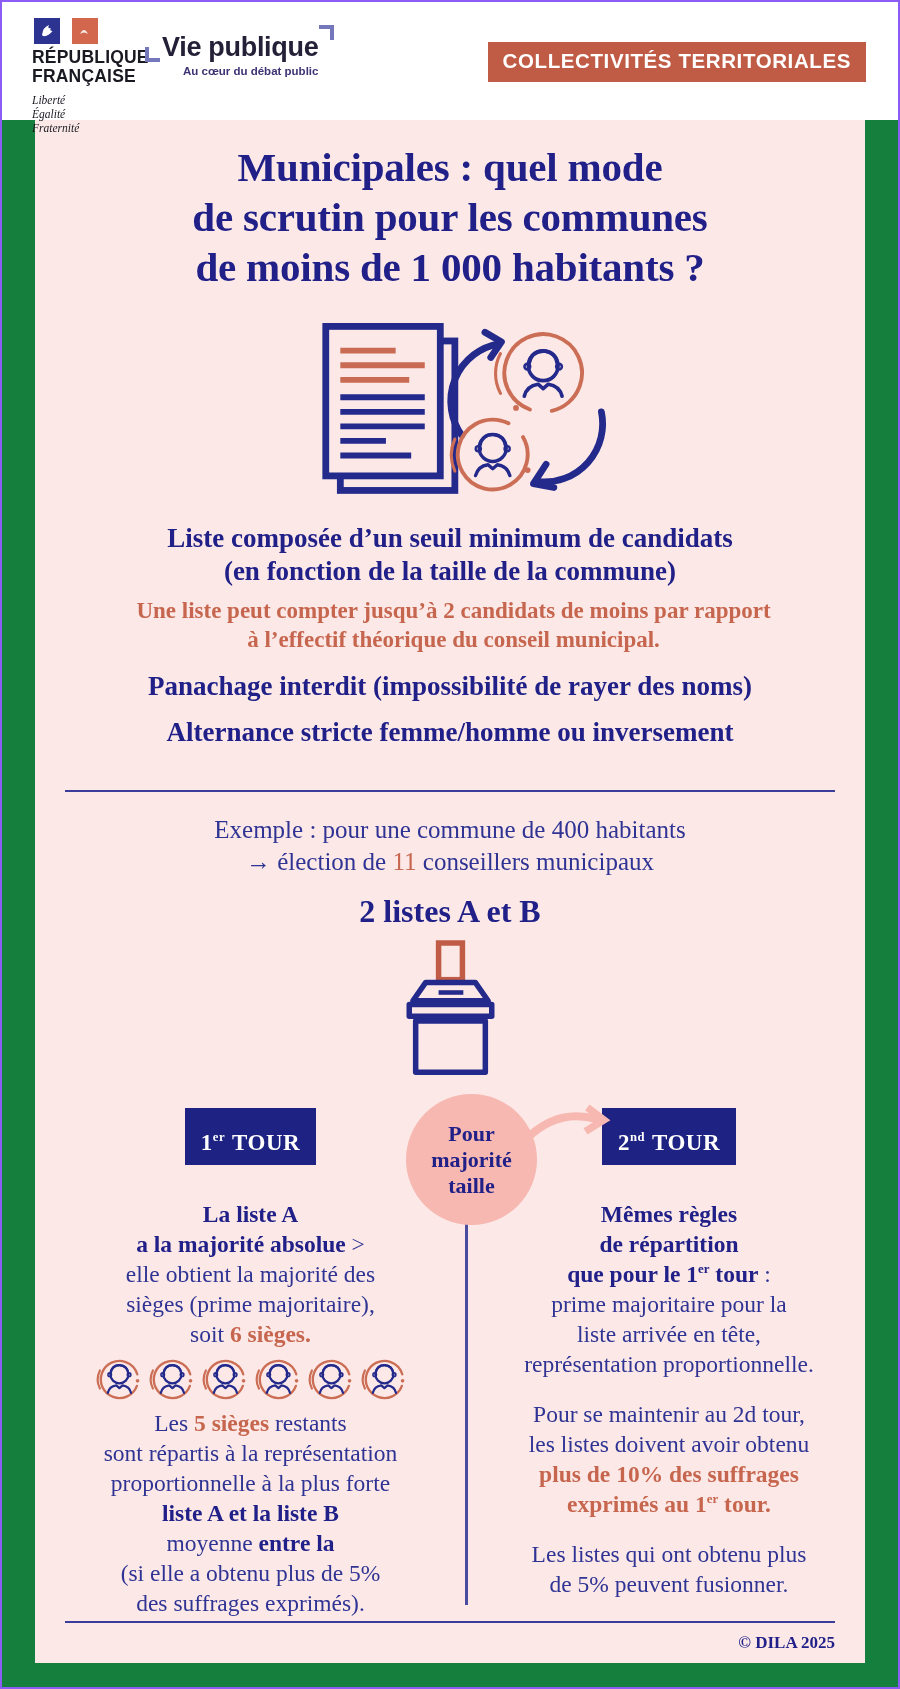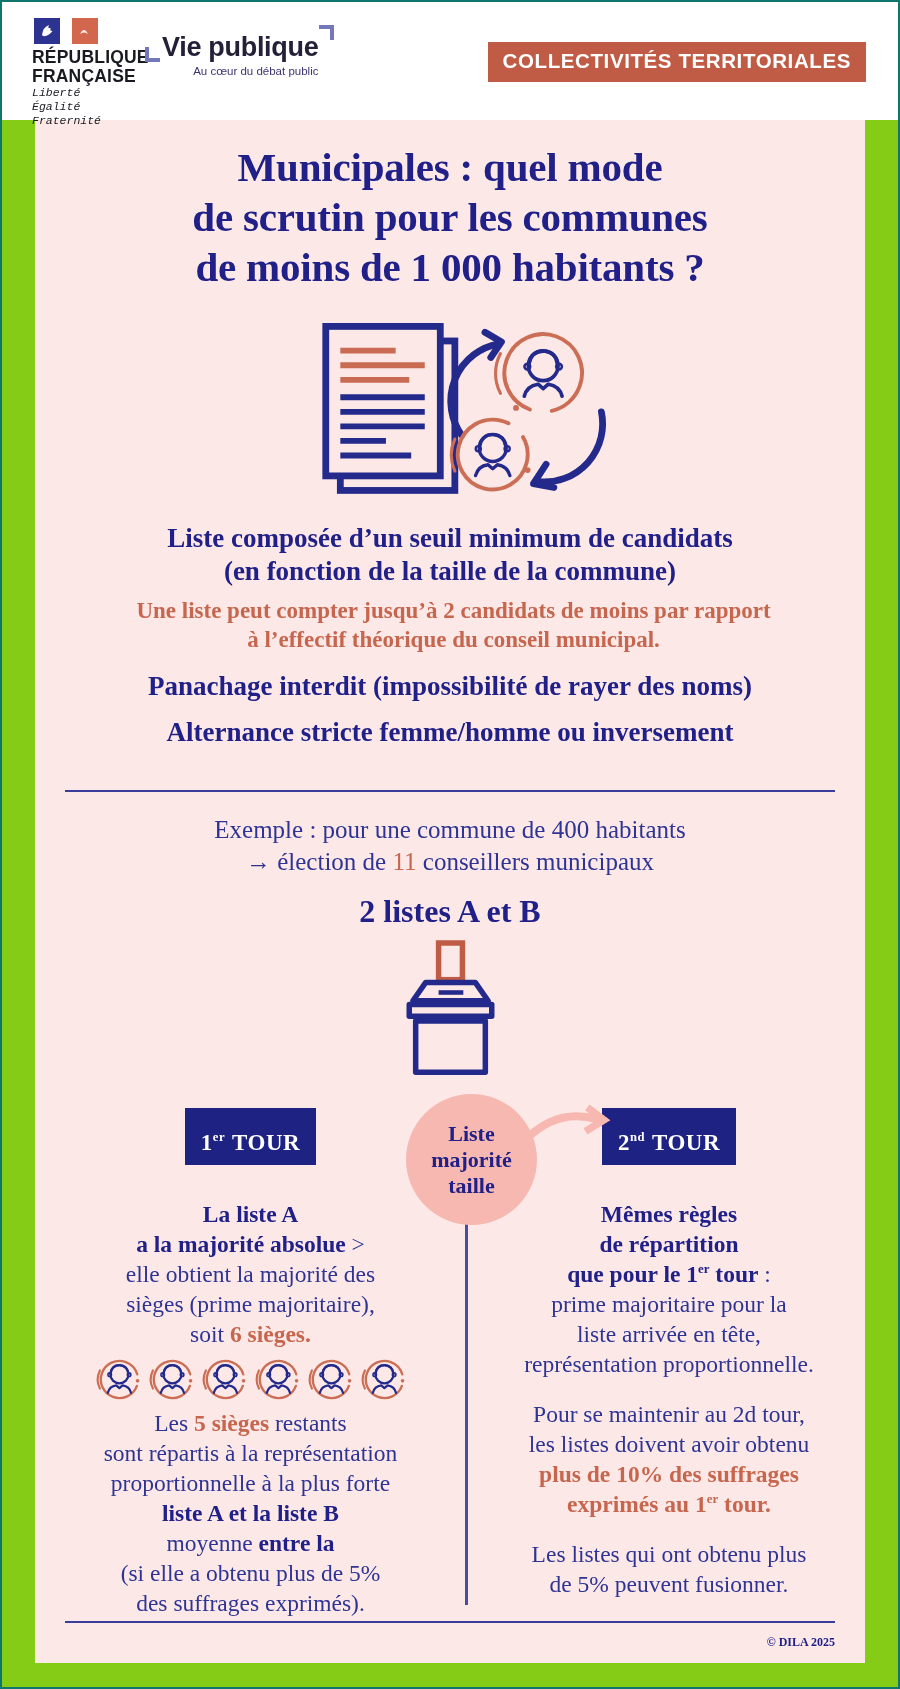--- a/index.html
+++ b/index.html
@@ -1,32 +1,32 @@
 <!DOCTYPE html>
 <html lang="fr"><head>
 <meta charset="utf-8">
 <style>
   html,body{margin:0;padding:0;}
   .page{
-    width:900px;height:1689px;box-sizing:border-box;background:#84cc16;
-    border:2px solid #0f766e;overflow:hidden;position:relative;
+    width:900px;height:1689px;box-sizing:border-box;background:#15803d;
+    border:2px solid #8b5cf6;overflow:hidden;position:relative;
     font-family:"Liberation Sans",sans-serif;
   }
   
   .header{height:118px;position:relative;background:#fff;}
   .rf{position:absolute;left:30px;top:16px;}
   .rf-flag{display:block;margin:0 0 4px 2px;}
   .rf-name{font-size:17.5px;font-weight:bold;color:#191922;line-height:19px;letter-spacing:.2px;}
-  .rf-motto{font-family:Liberation Mono, monospace;font-style:italic;font-size:11.5px;color:#191922;line-height:14px;}
+  .rf-motto{font-family:Liberation Serif, serif;font-style:italic;font-size:11.5px;color:#191922;line-height:14px;margin-top:7px;}
   .vp{position:absolute;left:160px;top:30px;}
   .vp-name{font-size:27px;font-weight:bold;color:#232037;letter-spacing:-.3px;position:relative;display:inline-block;}
   .br{position:absolute;width:11px;height:11px;}
   .br-tr{right:-16px;top:-7px;border-top:4.5px solid #7478bb;border-right:4.5px solid #7478bb;}
   .br-bl{left:-17px;bottom:1px;border-bottom:4.5px solid #7478bb;border-left:4.5px solid #7478bb;}
-  .vp-tagline{font-size:11.5px;font-weight:normal;color:#3c3473;text-align:right;margin-top:2px;}
+  .vp-tagline{font-size:11.5px;font-weight:bold;color:#3c3473;text-align:right;margin-top:2px;}
   .badge-top{position:absolute;right:32px;top:40px;background:#c05c45;color:#fff;font-weight:bold;
     font-size:20.5px;letter-spacing:.6px;padding:7px 15px 9px;}
   
   .pink{margin:0 33px;background:#fce9e7;padding-top:22px;padding-bottom:10px;font-family:Liberation Serif, serif;}
   .ln{display:block;}
   b,.bn{font-weight:bold;color:#202088;}
   .tb{font-weight:bold;color:#c7664e;}
   sup{font-size:.55em;vertical-align:super;line-height:0;}
   .title{ text-align:center;color:#202088;font-weight:bold;font-size:41px;line-height:50px;letter-spacing:-.2px;}
   .hero-icon{text-align:center;margin-top:26px;}
@@ -53,21 +53,21 @@
   .seat{display:inline-block;line-height:0;}
   .col-left .p2{margin-top:4px;}
   .col-right .p1{margin-top:34px;}
   .col-right .p2{margin-top:20px;}
   .col-right .p3{margin-top:20px;}
   .circle{position:absolute;left:371px;top:-6px;width:131px;height:131px;border-radius:50%;
     background:#f6b8b0;display:flex;flex-direction:column;justify-content:center;
     text-align:center;color:#202088;font-weight:bold;font-size:22px;line-height:26px;}
   .salmon-arrow{position:absolute;left:487px;top:2px;}
   .hr-footer{border:0;border-top:2px solid #3a3e9a;margin:16px 30px 0;}
-  .credit{text-align:right;padding-right:30px;margin-top:9px;color:#202088;font-weight:bold;font-size:12px;line-height:21px;}
+  .credit{text-align:right;padding-right:30px;margin-top:9px;color:#202088;font-weight:bold;font-size:17px;line-height:21px;}
 </style>
 </head>
 <body>
 
 <div class="page">
 
   <div class="header">
     <div class="rf">
       <svg class="rf-flag" width="64" height="26" viewBox="0 0 64 26">
         <rect x="0" y="0" width="26" height="26" fill="#2c3390"></rect>
@@ -278,21 +278,21 @@
           <span class="ln tb">plus de 10% des suffrages</span>
           <span class="ln tb"><span>exprimés au 1</span><sup>er</sup><span> tour.</span></span>
         </p>
         <p class="p3">
           <span class="ln">Les listes qui ont obtenu plus</span>
           <span class="ln">de 5% peuvent fusionner.</span>
         </p>
       </div>
 
       <div class="circle">
-        <span class="ln">Liste</span>
+        <span class="ln">Pour</span>
         <span class="ln">majorité</span>
         <span class="ln">taille</span>
       </div>
       <svg class="salmon-arrow" width="92" height="44" viewBox="0 0 100 44">
         <path d="M3 40 Q 38 4 82 17" fill="none" stroke="#f6b8b0" stroke-width="8.5" stroke-linecap="round"></path>
         <path d="M71 4 L89 17.5 L69 30" fill="none" stroke="#f6b8b0" stroke-width="8" stroke-linejoin="miter"></path>
       </svg>
     </div>
 
     <hr class="hr-footer">

